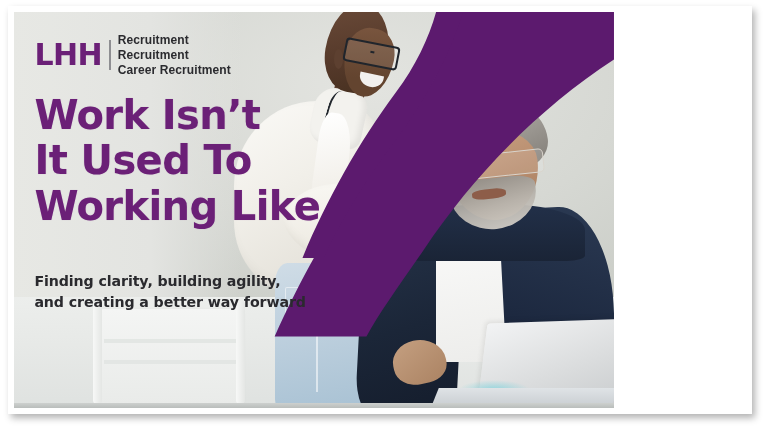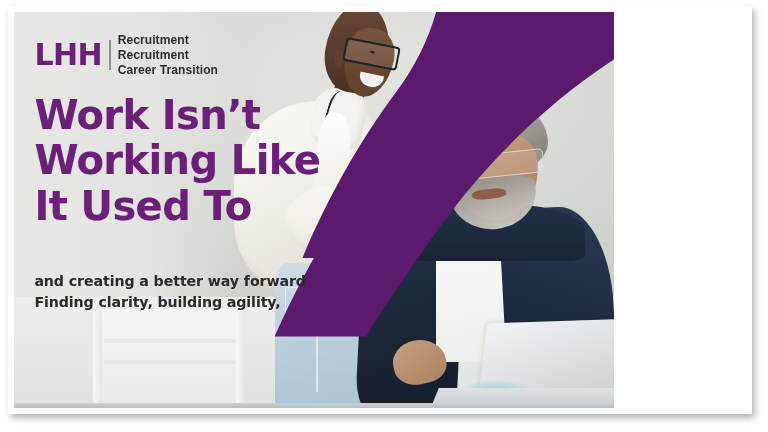--- a/index.html
+++ b/index.html
@@ -376,29 +376,29 @@
                C 430 204 400 252 378 300 L 352 300
                C 380 232 420 160 466 98 C 490 66 506 32 515 0 Z" fill="#5c1a6e"></path>
     </svg>
 
     <div class="logo">
       <div class="logo-mark">LHH</div>
       <div class="logo-rule"></div>
       <div class="logo-lines">
         <div class="logo-line">Recruitment</div>
         <div class="logo-line">Recruitment</div>
-        <div class="logo-line">Career Transition</div>
+        <div class="logo-line">Career Recruitment</div>
       </div>
     </div>
 
     <div class="headline">
       <span>Work Isn’t</span>
+      <span>It Used To</span>
       <span>Working Like</span>
-      <span>It Used To</span>
     </div>
 
     <div class="subhead">
+      <span>Finding clarity, building agility,</span>
       <span>and creating a better way forward</span>
-      <span>Finding clarity, building agility,</span>
     </div>
 
   </div>
 </div>
 
 </body></html>

